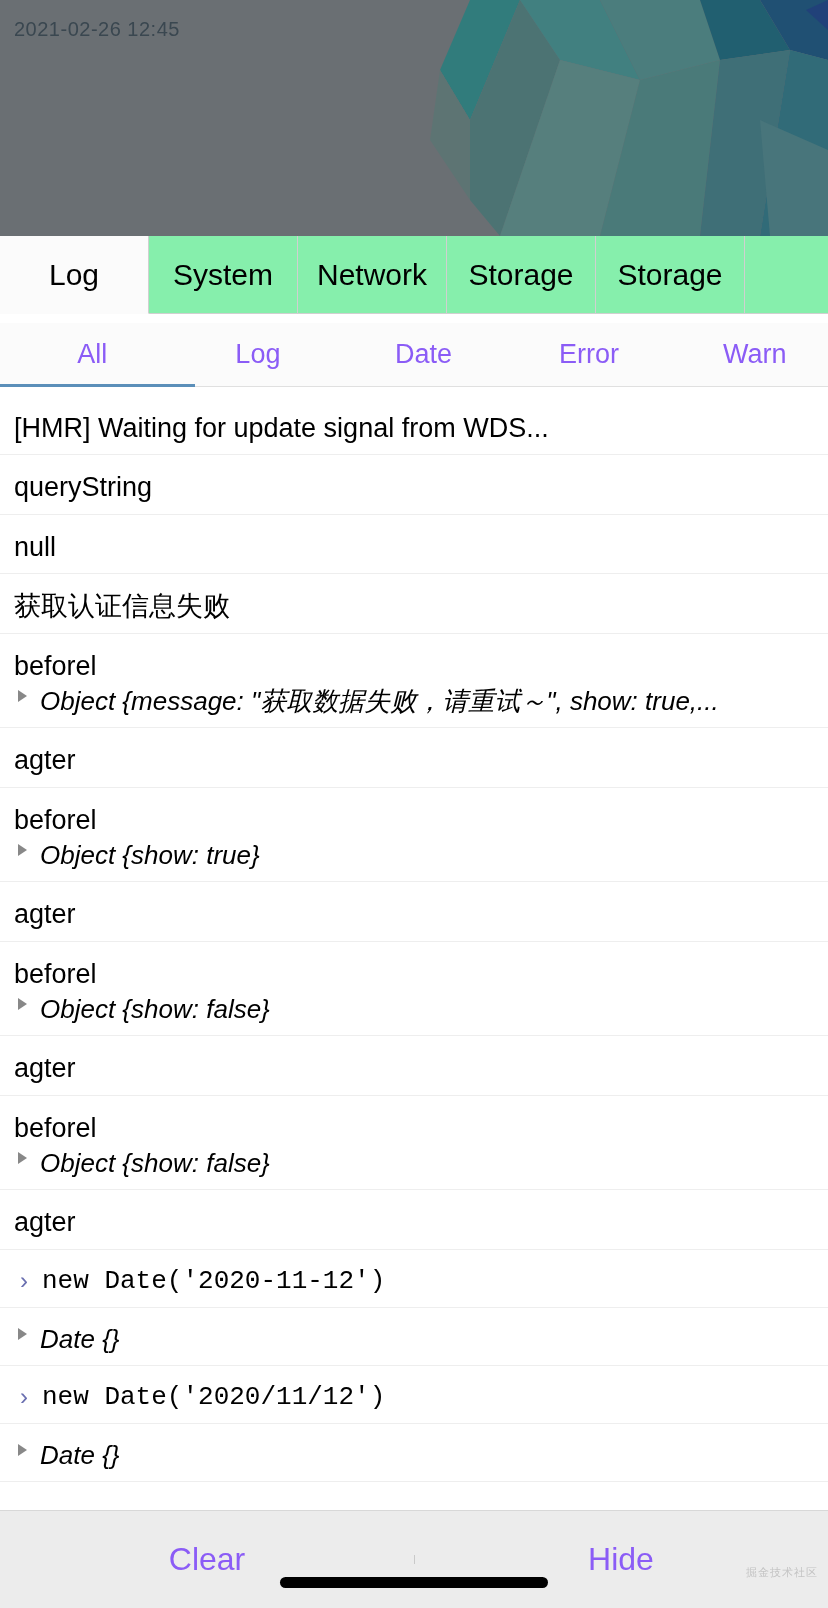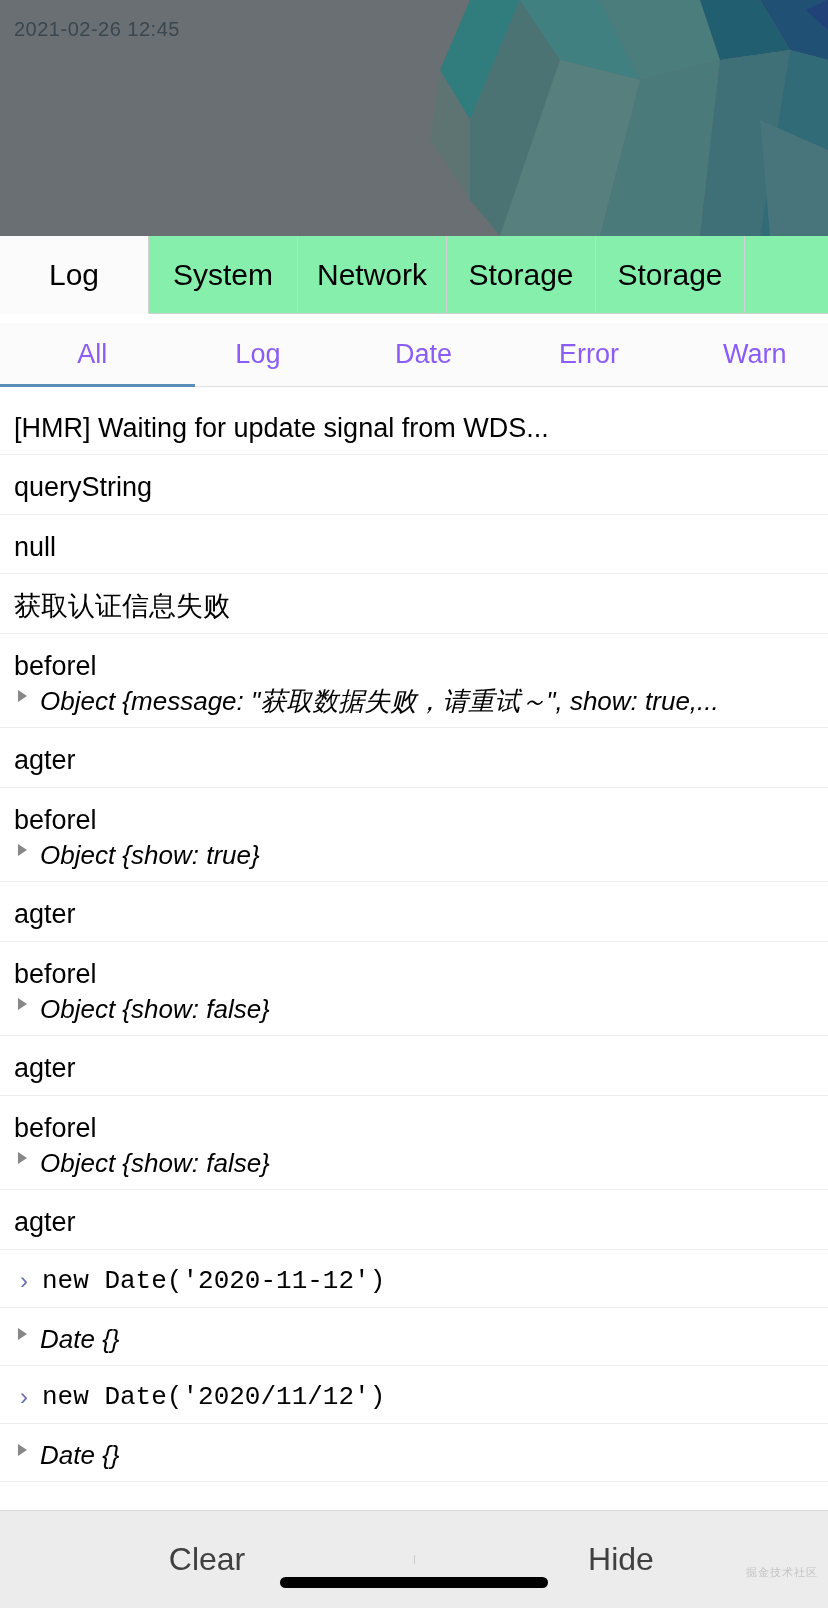--- a/index.html
+++ b/index.html
@@ -103,21 +103,21 @@
     border-left:1px solid #e0e0e0;
   }
 
   
   .vc-bottom {
     position:absolute; left:0; bottom:0; width:828px; height:98px;
     background:#ececec; display:flex; align-items:center;
     border-top:1px solid #d8d8d8;
   }
   .vc-btn {
-    flex:1 1 0; text-align:center; font-size:32px; color:#404040;
+    flex:1 1 0; text-align:center; font-size:32px; color:#8b5cf6;
     position:relative;
   }
   .vc-btn + .vc-btn::before {
     content:""; position:absolute; left:0; top:14px; bottom:14px;
     width:1px; background:#c9c9c9;
   }
   .home-indicator {
     position:absolute; left:50%; transform:translateX(-50%);
     bottom:20px; width:268px; height:11px; border-radius:6px; background:#000;
   }

